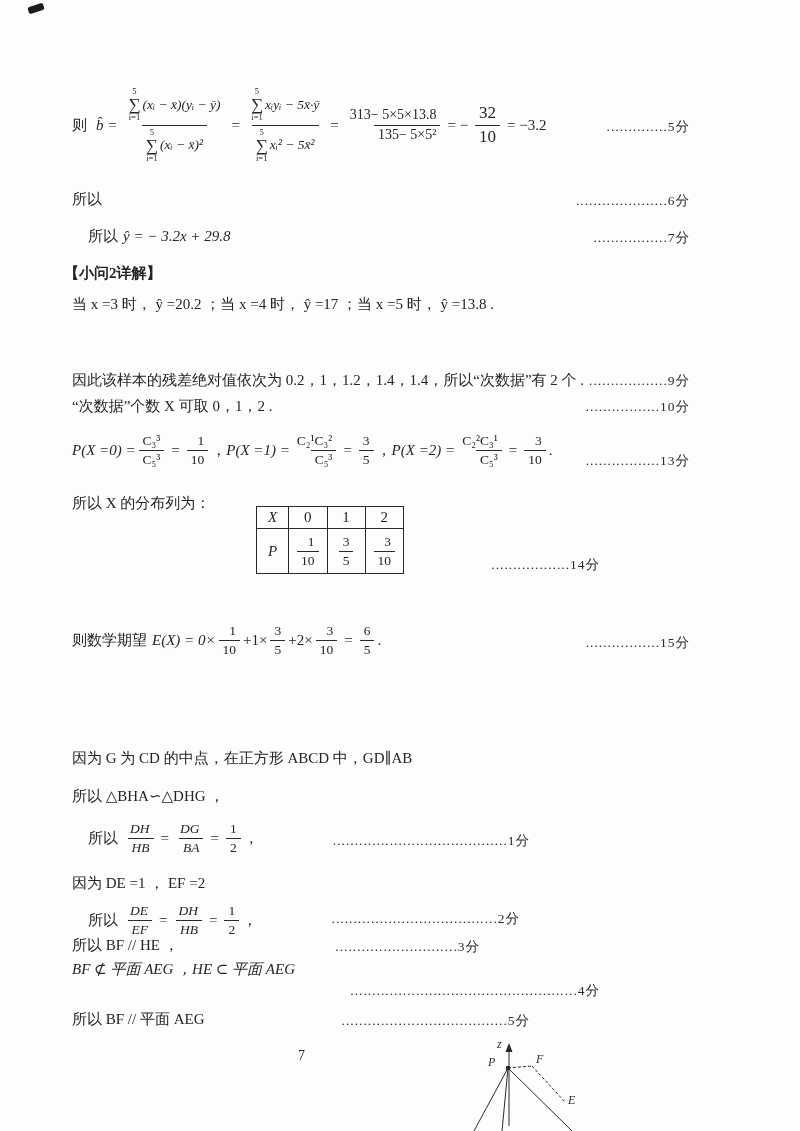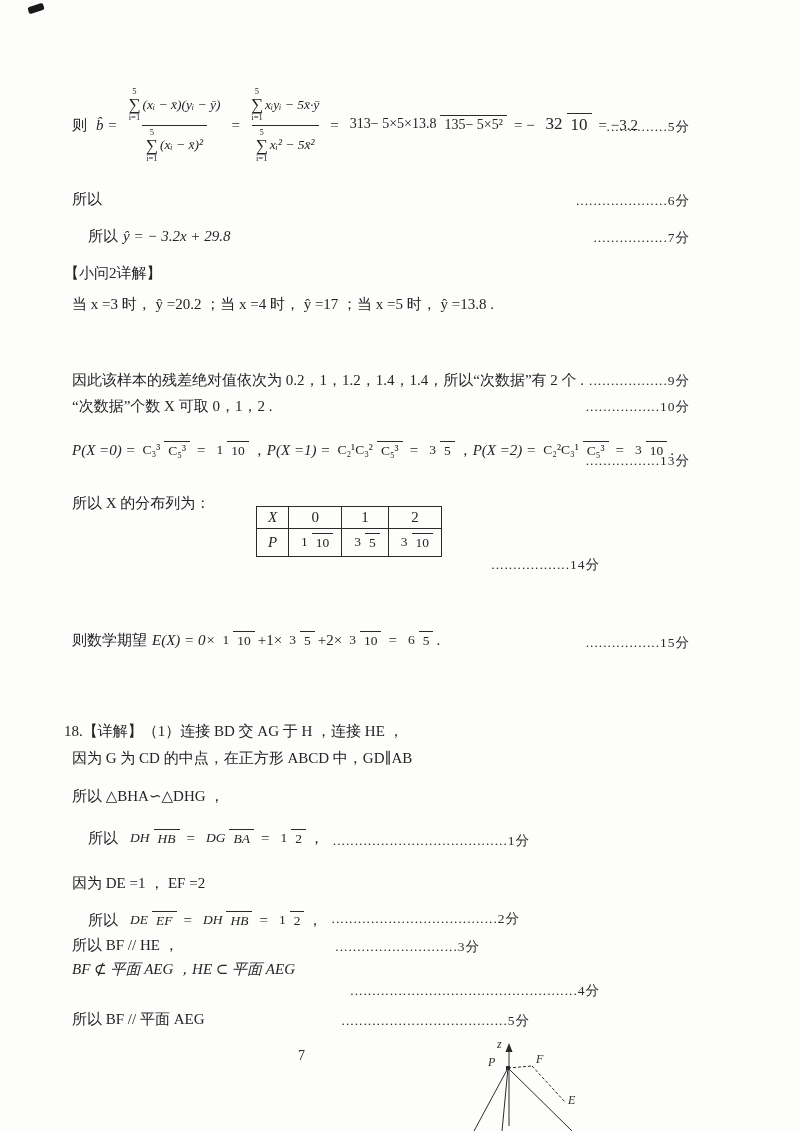--- a/index.html
+++ b/index.html
@@ -8,24 +8,24 @@
     position:relative; width:800px; height:1131px; margin:0 auto;
     background:#fdfdfc; overflow:hidden; color:#242424;
     font-family:"Liberation Serif","DejaVu Serif","DejaVu Sans",serif;
     font-size:15px;
   }
   .line { position:absolute; display:flex; align-items:center; white-space:nowrap; }
   .score { position:absolute; font-size:13.5px; letter-spacing:1px; color:#2a2a2a;text-align:center; }
   .zh { margin-right:5px; }
   .mx { margin:0 4px; }
   .it { font-style:italic; }
-  .bold { font-weight:normal;align-items:flex-end; }
+  .bold { font-weight:bold;align-items:flex-end; }
 
   
-  .frac { display:inline-flex; flex-direction:row; align-items:flex-start; margin:0 3px;
+  .frac { display:inline-flex; flex-direction:column; align-items:flex-end; margin:0 3px;
           font-size:13.5px; line-height:1.3; text-align:center; }
   .frac .num, .frac .den { padding:0 4px; }
   .frac .den { border-top:1px solid #2a2a2a; }
 
   
   .bigfrac { display:inline-flex; flex-direction:column; align-items:center; margin:0 3px; font-size:13.5px; }
   .bigfrac .num, .bigfrac .den { display:flex; align-items:center; justify-content:center; padding:2px 4px; }
   .bigfrac .den { border-top:1px solid #2a2a2a; }
 
   .sum { display:inline-flex; flex-direction:column; align-items:center; line-height:1; margin-right:2px; }
@@ -230,24 +230,20 @@
     </span>
     <span class="mx">=</span>
     <span class="frac">
       <span class="num">6</span>
       <span class="den">5</span>
     </span>
     <span>.</span>
   </div>
   <span class="score" style="top:634px;right:110px">.................15分</span>
 
-  <div class="line" style="top:722px;left:64px">
-    <span class="bold">18.【详解】</span>
-    <span>（1）连接 BD 交 AG 于 H ，连接 HE ，</span>
-  </div>
   <div class="line" style="top:749px;left:72px">
     <span>因为 G 为 CD 的中点，在正方形 ABCD 中，GD∥AB</span>
   </div>
   <div class="line" style="top:787px;left:72px">
     <span>所以 △BHA∽△DHG ，</span>
   </div>
 
   <div class="line" style="top:816px;left:88px;height:44px">
     <span class="zh">所以</span>
     <span class="frac it">

